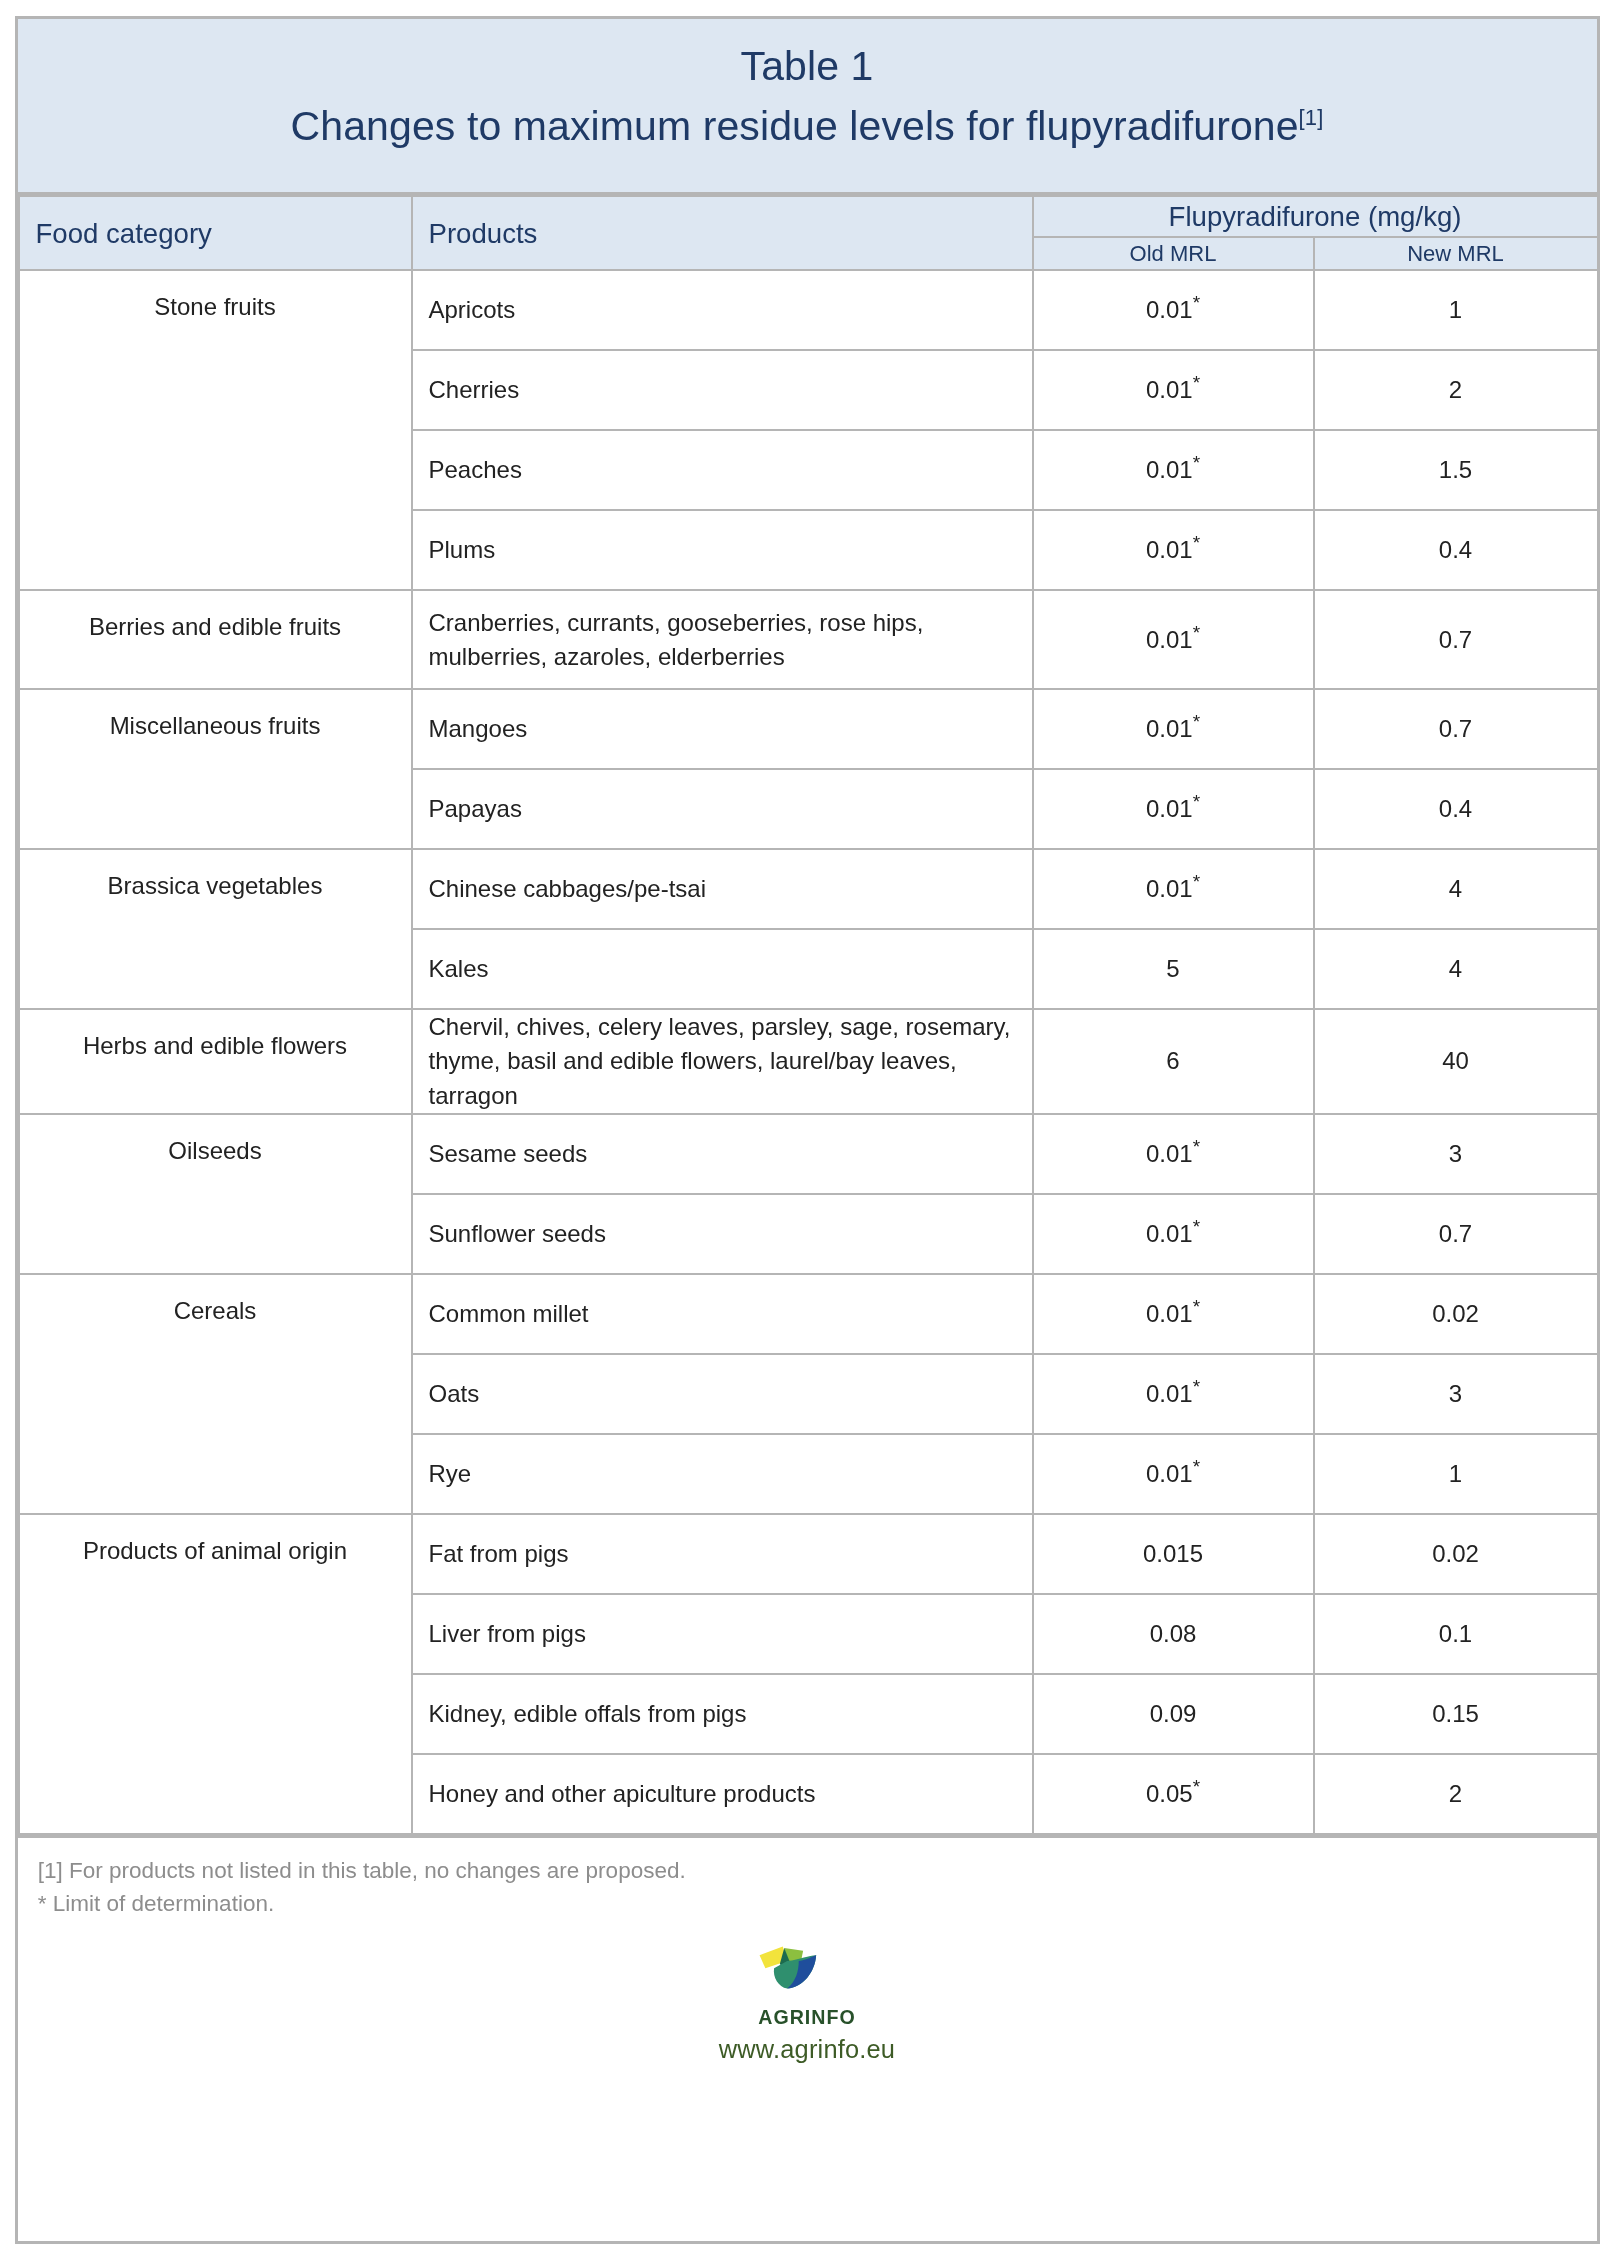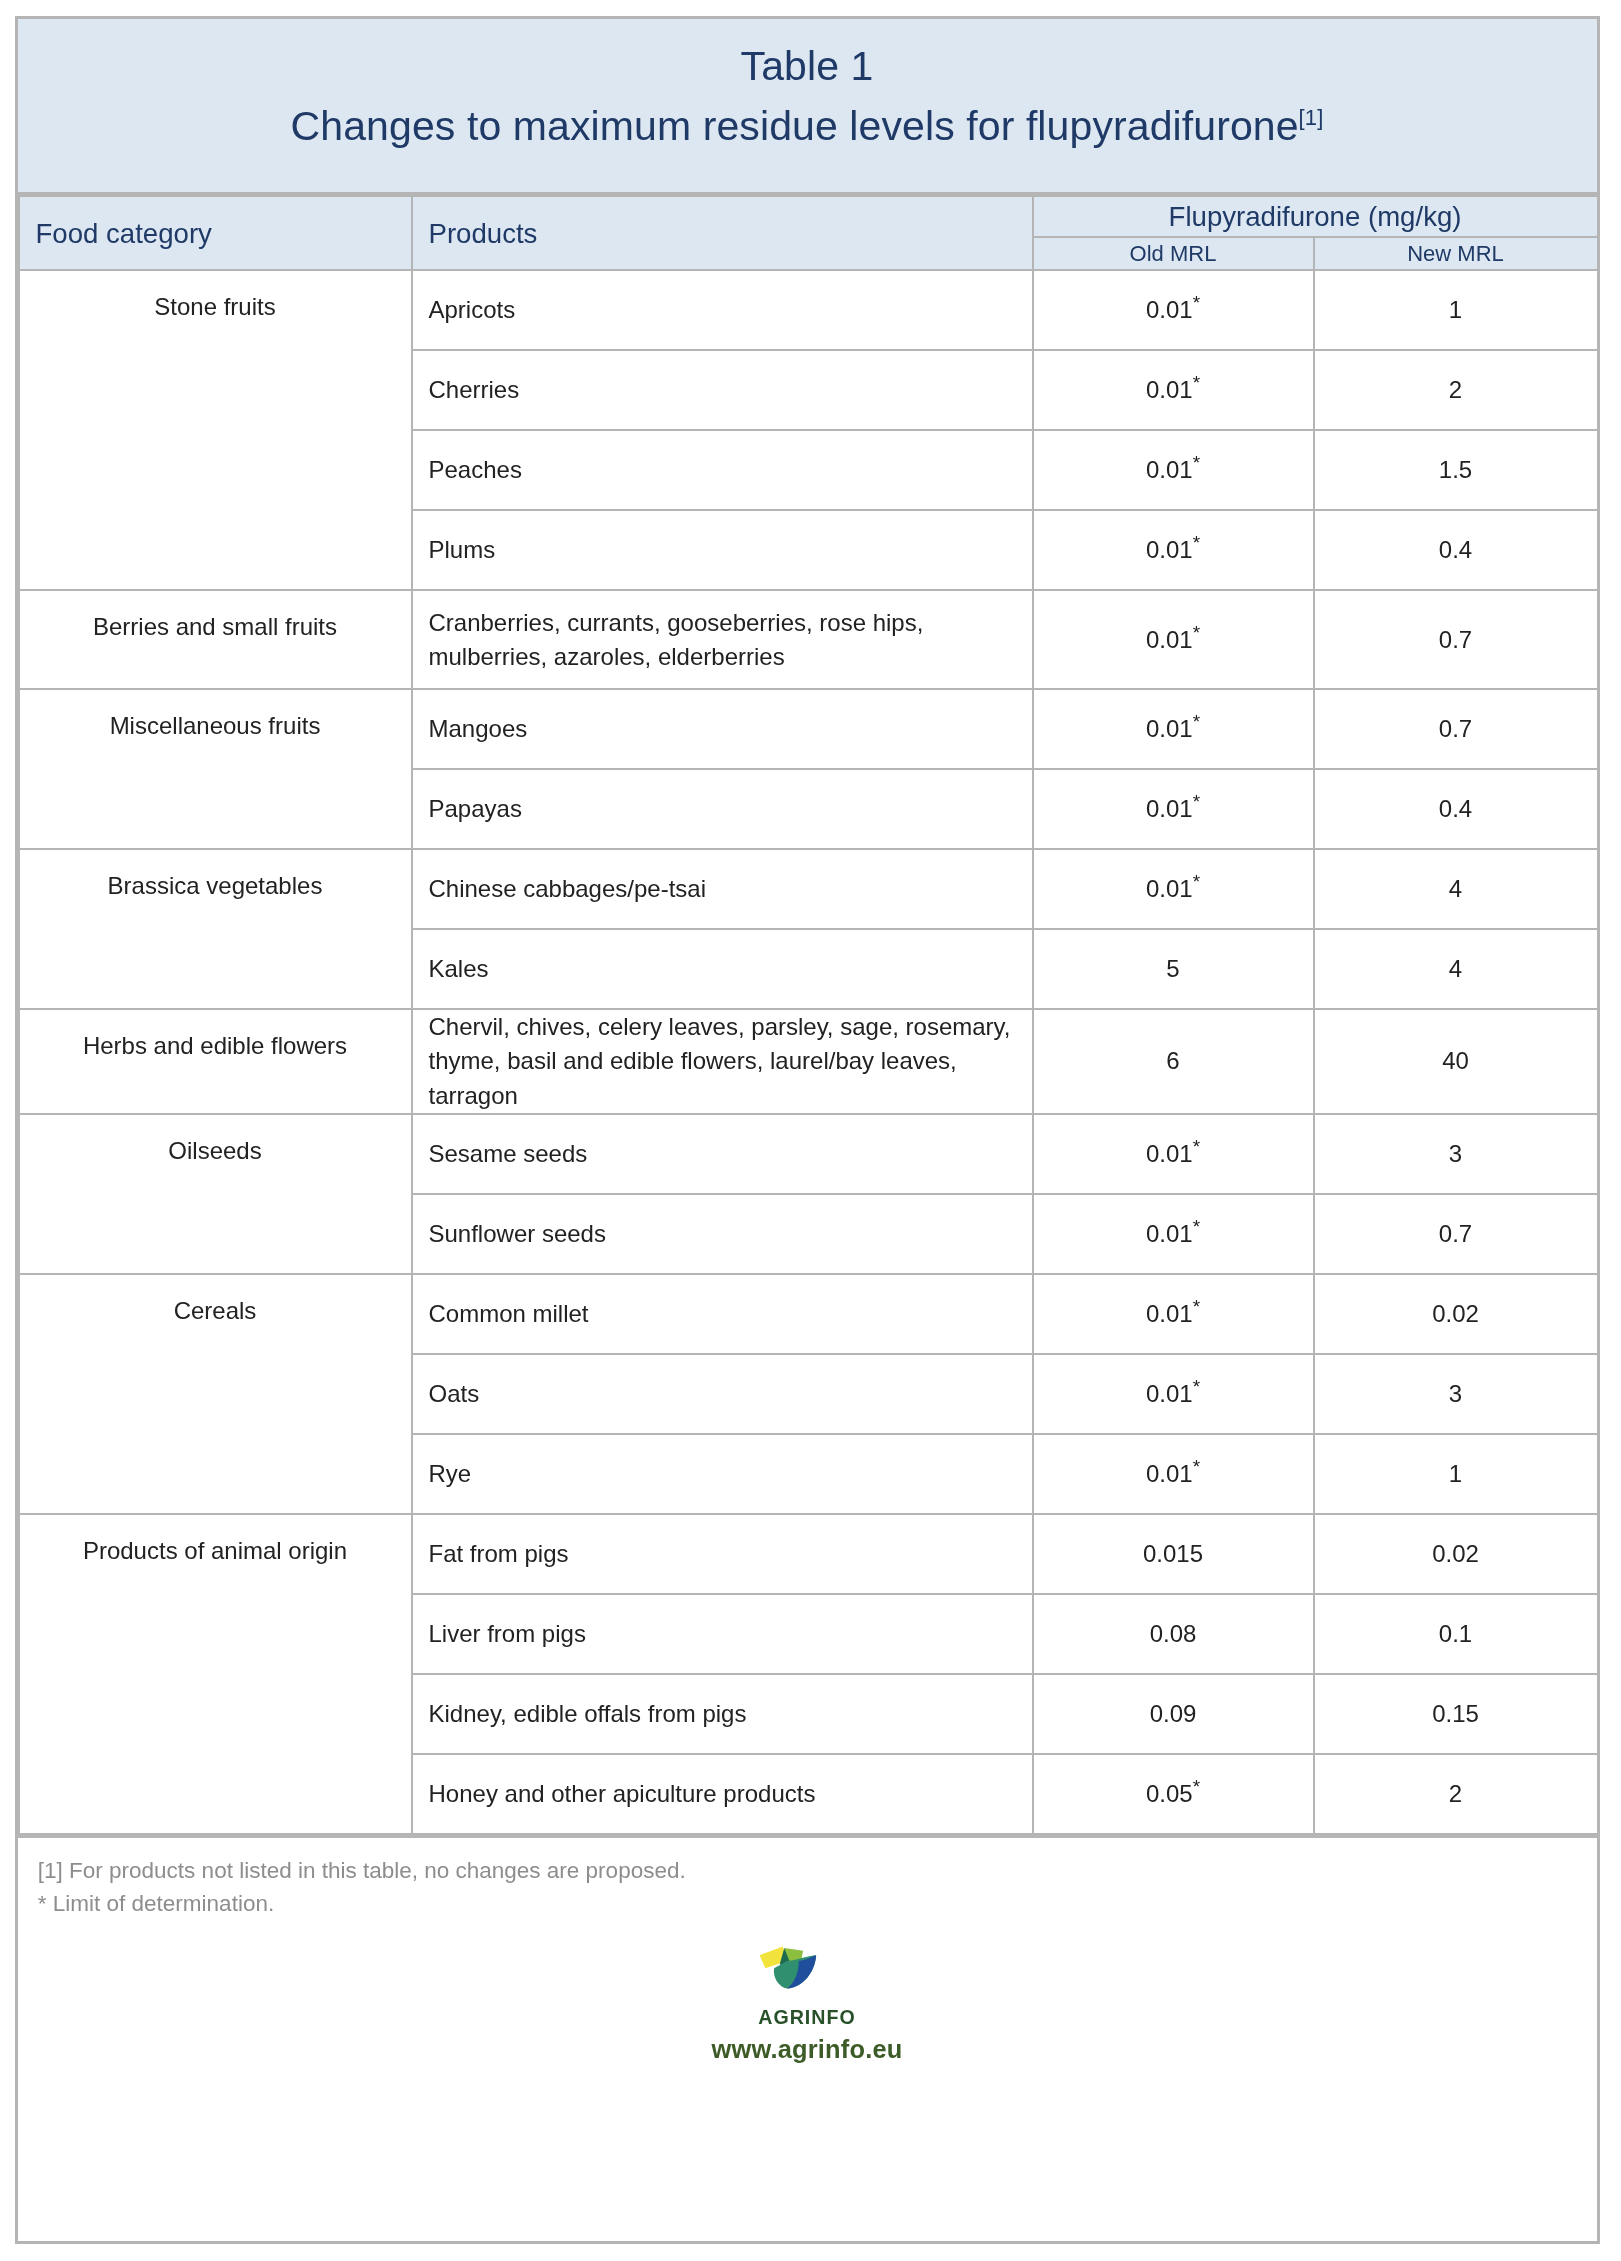--- a/index.html
+++ b/index.html
@@ -137,21 +137,20 @@
     font-weight: 700;
     letter-spacing: 1px;
     color: #28512a;
     font-family: "Liberation Sans", sans-serif;
   }
   .brand-url {
     margin-top: 5.8px;
     font-size: 25.4px;
     color: #3d5b26;
     letter-spacing: 0.2px;
-    font-weight: bold;
   }
 </style>
 </head>
 <body>
 
 <div class="frame">
 
   <div class="title-block">
     <div class="title-line1">Table 1</div>
     <div class="title-line2"><span>Changes to maximum residue levels for flupyradifurone</span><sup>[1]</sup></div>
@@ -191,21 +190,21 @@
           <td class="prod">Peaches</td>
           <td class="num"><span>0.01</span><sup>*</sup></td>
           <td class="num">1.5</td>
         </tr>
         <tr>
           <td class="prod">Plums</td>
           <td class="num"><span>0.01</span><sup>*</sup></td>
           <td class="num">0.4</td>
         </tr>
         <tr>
-          <td class="cat" rowspan="1">Berries and small fruits</td>
+          <td class="cat" rowspan="1">Berries and edible fruits</td>
           <td class="prod multi">Cranberries, currants, gooseberries, rose hips, mulberries, azaroles, elderberries</td>
           <td class="num"><span>0.01</span><sup>*</sup></td>
           <td class="num">0.7</td>
         </tr>
         <tr>
           <td class="cat" rowspan="2">Miscellaneous fruits</td>
           <td class="prod">Mangoes</td>
           <td class="num"><span>0.01</span><sup>*</sup></td>
           <td class="num">0.7</td>
         </tr>

